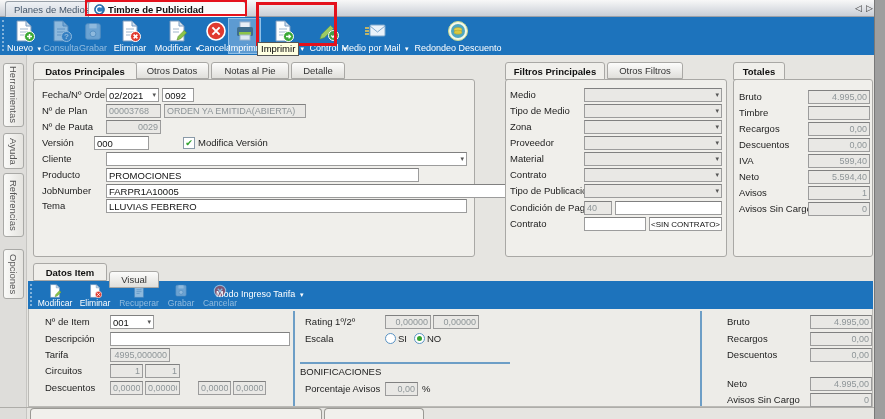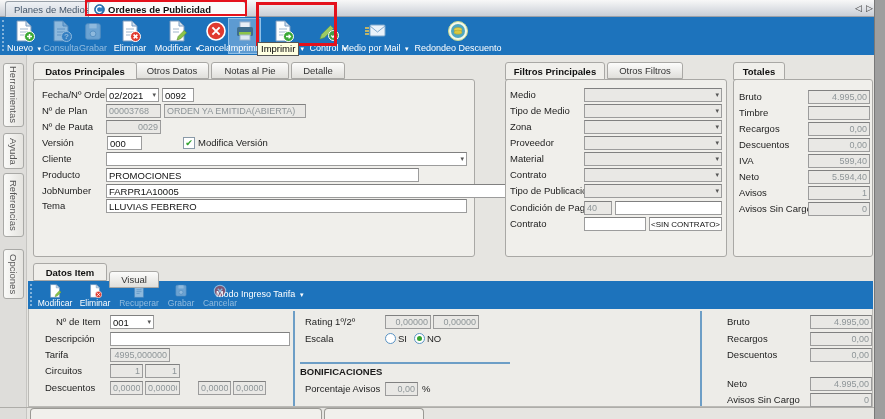--- a/index.html
+++ b/index.html
@@ -39,39 +39,39 @@
   #sidebar{left:0;top:55px;width:27px;height:364px;background:#DEDDDA;border-right:1px solid #C6C5C2;position:absolute}
   .stab{position:absolute;left:3px;width:21px;background:linear-gradient(90deg,#FAFAF8,#E4E3DF);border:1px solid #A9A9A6;border-radius:3px;
         writing-mode:vertical-rl;font-size:9.5px;color:#555;display:flex;align-items:center;justify-content:center;white-space:nowrap}
   #itoolbar{left:28px;top:281px;width:845px;height:28px;background:#1D73BC;position:absolute}
   .itbtn{position:absolute;top:1px;height:26px;display:flex;flex-direction:column;align-items:center;justify-content:flex-end;color:#fff;font-size:8.5px;white-space:nowrap;cursor:pointer}
   .itbtn.dis{opacity:.5;cursor:default}
   #itemform{left:28px;top:309px;width:845px;height:98px;background:#EDECE8;border:1px solid #BBBAB6;border-top:none;position:absolute}
   .ptab{position:absolute;top:408px;height:11px;background:#F1F0EC;border:1px solid #9A9994;border-bottom:none;border-radius:4px 4px 0 0}
   #rstrip{position:absolute;left:874px;top:0;width:11px;height:419px;background:#9E9E9E;border-left:1px solid #787878}
   .navarrow{font-size:9px;color:#333;position:absolute;top:3px;cursor:pointer}
-  .bonif{position:absolute;font-size:9.5px;font-weight:bold;color:#1a1a1a;white-space:nowrap}
+  .bonif{position:absolute;font-size:9.5px;font-weight:normal;color:#1a1a1a;white-space:nowrap}
 </style>
 </head>
 <body>
 
 <div id="tabstrip">
   <div class="wtab inact">
     <svg width="11" height="11">
         <circle cx="5.5" cy="5.5" r="4.8" fill="#2E7CC0" stroke="#1A5A92"></circle>
         <path d="M7.6 3.4A3 3 0 1 0 7.6 7.6" stroke="#fff" fill="none" stroke-width="1.3"></path>
       </svg>
     <span>Planes de Medios</span>
   </div>
   <div class="wtab act">
     <svg width="11" height="11">
         <circle cx="5.5" cy="5.5" r="4.8" fill="#2E7CC0" stroke="#1A5A92"></circle>
         <path d="M7.6 3.4A3 3 0 1 0 7.6 7.6" stroke="#fff" fill="none" stroke-width="1.3"></path>
       </svg>
-    <span>Ordenes de Publicidad</span>
+    <span>Timbre de Publicidad</span>
   </div>
   <span class="navarrow" style="left:855px">◁</span>
   <span class="navarrow" style="left:866px">▷</span>
 </div>
 
 <div id="toolbar">
   <div class="grip" style="left:2px;top:3px;height:31px"></div>
   <div class="tbtn" style="left:4px;width:40px">
     <svg width="22" height="22" viewBox="0 0 22 22">
         <path d="M4 1h9l5 5v15H4z" fill="#fff" stroke="#7A9BBF"></path>
@@ -215,21 +215,21 @@
 <div class="fld dis" style="left:164px;top:104px;width:142px">
     <span class="v">ORDEN YA EMITIDA(ABIERTA)</span>
   </div>
 
 <span class="lbl" style="left:42px;top:120px">Nº de Pauta</span>
 <div class="fld dis num" style="left:106px;top:120px;width:55px">
     <span class="v">0029</span>
   </div>
 
 <span class="lbl" style="left:42px;top:136px">Versión</span>
-<div class="fld" style="left:107px;top:136px;width:35px">
+<div class="fld" style="left:94px;top:136px;width:55px">
     <span class="v">000</span>
   </div>
 <div class="cb" style="left:183px;top:137px"><span>✔</span></div>
 <span class="lbl" style="left:198px;top:136px">Modifica Versión</span>
 
 <span class="lbl" style="left:42px;top:152px">Cliente</span>
 <div class="fld dd" style="left:106px;top:152px;width:361px">
     <span class="v"></span>
     <span class="dda">▾</span>
   </div>
@@ -389,21 +389,21 @@
   <div class="a" style="left:188px;top:8px;color:#fff;font-size:9px;white-space:nowrap;cursor:pointer">
     <span>Modo Ingreso Tarifa</span> <span class="dda" style="color:#fff">▾</span>
   </div>
 </div>
 
 <div id="itemform"></div>
 <div class="vline" style="left:293px;top:311px;height:95px"></div>
 <div class="vline" style="left:700px;top:311px;height:95px"></div>
 <div class="hline" style="left:300px;top:362px;width:210px"></div>
 
-<span class="lbl" style="left:56px;top:315px">Nº de Item</span>
+<span class="lbl" style="left:45px;top:315px">Nº de Item</span>
 <div class="fld dd" style="left:110px;top:315px;width:44px">
     <span class="v">001</span>
     <span class="dda">▾</span>
   </div>
 
 <span class="lbl" style="left:45px;top:332px">Descripción</span>
 <div class="fld" style="left:110px;top:332px;width:180px">
     <span class="v"></span>
   </div>
 

